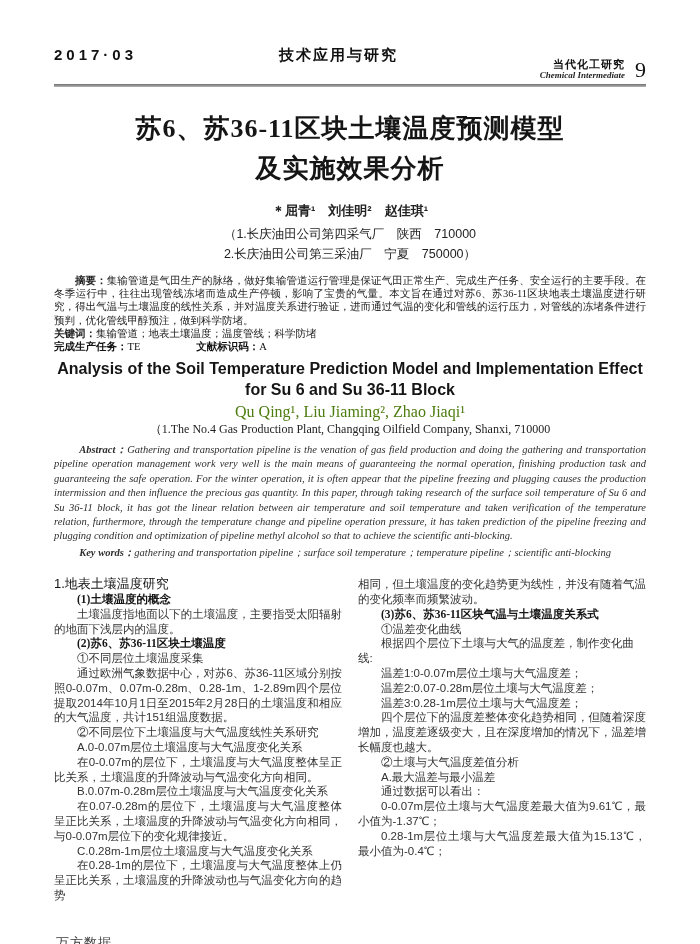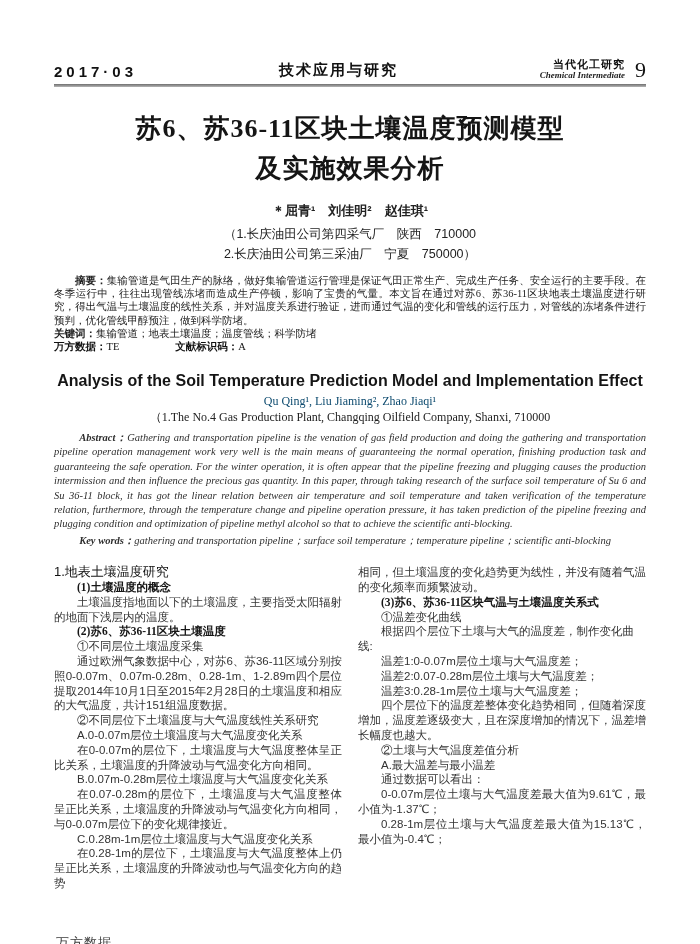--- a/index.html
+++ b/index.html
@@ -9,21 +9,21 @@
     width:700px; height:944px;
     margin:0 auto;
     background:#ffffff;
     font-family:"Liberation Sans", sans-serif;
     color:#2b2b2b;
     overflow:hidden;
   }
   .inner { padding:46px 54px 0 54px; }
 
   
-  .hdr { display:flex; justify-content:space-between; align-items:flex-end; height:34px; }
+  .hdr { display:flex; justify-content:space-between; height:34px; }
   .hdr-issue { font-weight:bold; font-size:15px; letter-spacing:4px; color:#111; }
   .hdr-col { font-weight:bold; font-size:15px; letter-spacing:2px; color:#111; }
   .hdr-journal { display:flex; align-items:flex-end; }
   .hdr-j-names { text-align:right; line-height:1.05; }
   .hdr-j-cn { font-weight:bold; font-size:11px; letter-spacing:1px; color:#111; }
   .hdr-j-en { font-family:"Liberation Serif", serif; font-style:italic; font-weight:bold; font-size:9px; color:#222; }
   .hdr-page { font-family:"Liberation Serif", serif; font-size:22px; color:#111; margin-left:10px; line-height:0.9; }
   .rule { height:3px; margin-top:4px; background:linear-gradient(#6f6f6f,#b5b5b5); }
 
   
@@ -34,22 +34,22 @@
 
   
   .abs-cn { margin-top:10px; font-family:"Liberation Serif", serif; font-size:10.5px;
             line-height:13.2px; text-align:justify; color:#222; }
   .abs-cn .lead { text-indent:2em; }
   .lbl { font-weight:bold; }
   .meta-line { font-family:"Liberation Serif", serif; font-size:10.5px; line-height:14px; color:#111; }
   .meta-gap { display:inline-block; width:56px; }
 
   
-  .title-en { margin-top:16px; text-align:center; font-weight:bold; font-size:16px; line-height:21px; color:#151515; }
-  .authors-en { margin-top:3px; text-align:center; font-family:"Liberation Serif", serif; font-size:12px; color:#0c4a6e; }
+  .title-en { margin-top:4px; text-align:center; font-weight:bold; font-size:16px; line-height:21px; color:#151515; }
+  .authors-en { margin-top:3px; text-align:center; font-family:"Liberation Serif", serif; font-size:16px; color:#4d7c0f; }
   .affil-en { text-align:center; font-family:"Liberation Serif", serif; font-size:12px; line-height:16px; color:#222; }
   .abs-en { margin-top:6px; font-family:"Liberation Serif", serif; font-style:italic;
             font-size:10.5px; line-height:14.4px; text-align:justify; color:#2e2e2e; }
   .abs-en .lead { text-indent:2.4em; }
   .abs-en .lbl { font-weight:bold; }
   .kw-en { margin-top:2px; }
 
   
   .body-cols { display:flex; gap:16px; margin-top:17px; }
   .col { width:288px; font-size:11.5px; line-height:14.8px; color:#333; }
@@ -89,25 +89,26 @@
 
     <div class="authors-cn">＊屈青¹　刘佳明²　赵佳琪¹</div>
     <div class="affil-cn">
       <div>（1.长庆油田公司第四采气厂　陕西　710000</div>
       <div>2.长庆油田公司第三采油厂　宁夏　750000）</div>
     </div>
 
     <div class="abs-cn">
       <div class="lead"><span class="lbl">摘要：</span><span>集输管道是气田生产的脉络，做好集输管道运行管理是保证气田正常生产、完成生产任务、安全运行的主要手段。在冬季运行中，往往出现管线冻堵而造成生产停顿，影响了宝贵的气量。本文旨在通过对苏6、苏36-11区块地表土壤温度进行研究，得出气温与土壤温度的线性关系，并对温度关系进行验证，进而通过气温的变化和管线的运行压力，对管线的冻堵条件进行预判，优化管线甲醇预注，做到科学防堵。</span></div>
       <div><span class="lbl">关键词：</span><span>集输管道；地表土壤温度；温度管线；科学防堵</span></div>
-      <div class="meta-line"><span class="lbl">万方数据：</span><span>TE</span><span class="meta-gap"></span><span class="lbl">文献标识码：</span><span>A</span></div>
+      <div class="meta-line"><span class="lbl">完成生产任务：</span><span>TE</span><span class="meta-gap"></span><span class="lbl">文献标识码：</span><span>A</span></div>
     </div>
 
     <div class="title-en">
       <div>Analysis of the Soil Temperature Prediction Model and Implementation Effect</div>
+      <div>for Su 6 and Su 36-11 Block</div>
     </div>
     <div class="authors-en">Qu Qing¹, Liu Jiaming², Zhao Jiaqi¹</div>
     <div class="affil-en">
       <div>（1.The No.4 Gas Production Plant, Changqing Oilfield Company, Shanxi, 710000</div>
     </div>
 
     <div class="abs-en">
       <div class="lead"><span class="lbl">Abstract：</span><span>Gathering and transportation pipeline is the venation of gas field production and doing the gathering and transportation pipeline operation management work very well is the main means of guaranteeing the normal operation, finishing production task and guaranteeing the safe operation. For the winter operation, it is often appear that the pipeline freezing and plugging causes the production intermission and then influence the precious gas quantity. In this paper, through taking research of the surface soil temperature of Su 6 and Su 36-11 block, it has got the linear relation between air temperature and soil temperature and taken verification of the temperature relation, furthermore, through the temperature change and pipeline operation pressure, it has taken prediction of the pipeline freezing and plugging condition and optimization of pipeline methyl alcohol so that to achieve the scientific anti-blocking.</span></div>
       <div class="lead kw-en"><span class="lbl">Key words：</span><span>gathering and transportation pipeline；surface soil temperature；temperature pipeline；scientific anti-blocking</span></div>
     </div>

